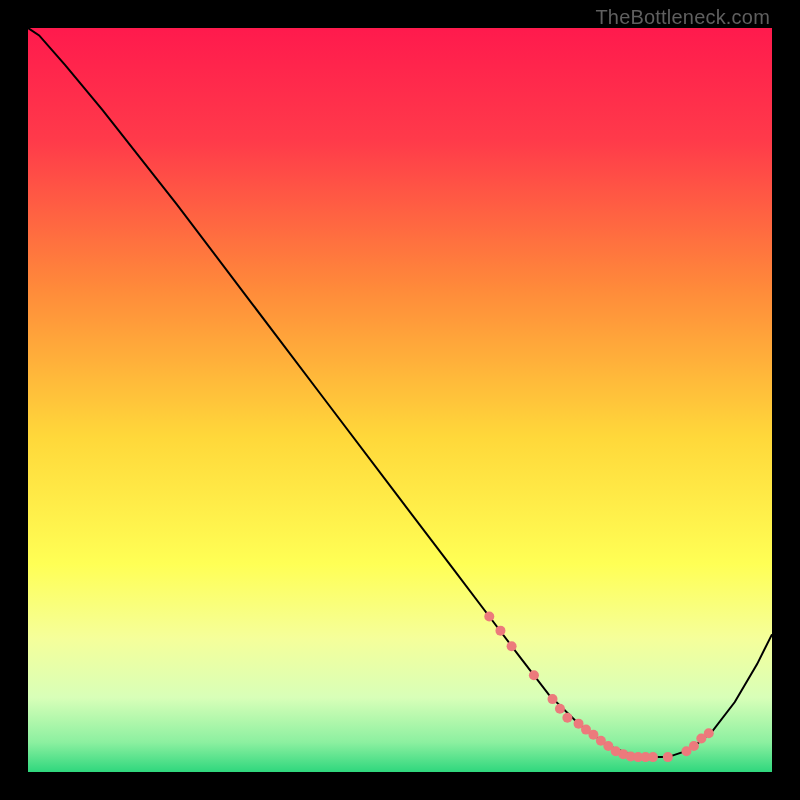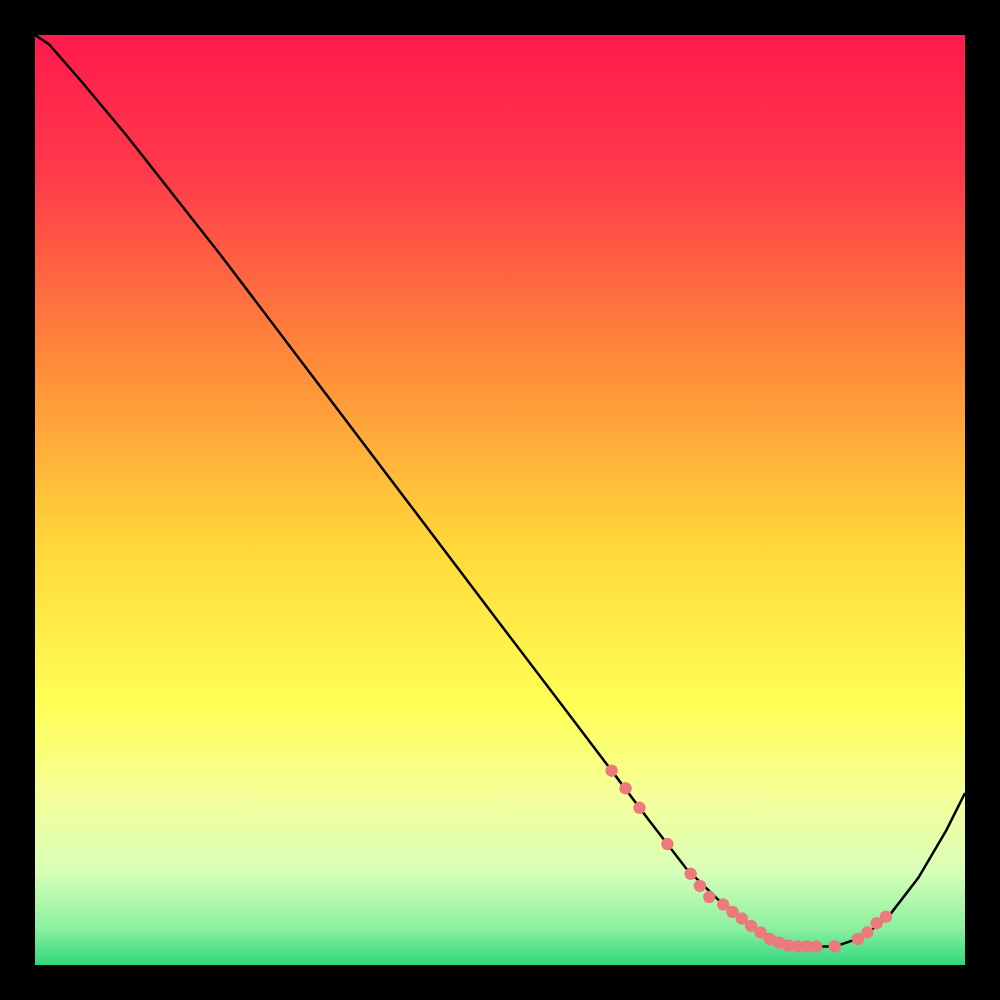--- a/index.html
+++ b/index.html
@@ -35,20 +35,21 @@
   }
   svg {
     display: block;
   }
 </style>
 </head>
 <body>
 
 <div class="frame">
 
+  <div class="attribution">TheBottleneck.com</div>
 
   <div class="plot-area">
     <svg id="chart-svg" width="744" height="744" viewBox="0 0 744 744" preserveAspectRatio="none">
       <defs>
         <linearGradient id="bg-grad" x1="0" y1="0" x2="0" y2="1">
             <stop offset="0.0%" stop-color="#ff1a4d"></stop>
             <stop offset="15.0%" stop-color="#ff3a4a"></stop>
             <stop offset="35.0%" stop-color="#ff8a3a"></stop>
             <stop offset="55.0%" stop-color="#ffd83a"></stop>
             <stop offset="72.0%" stop-color="#ffff55"></stop>

